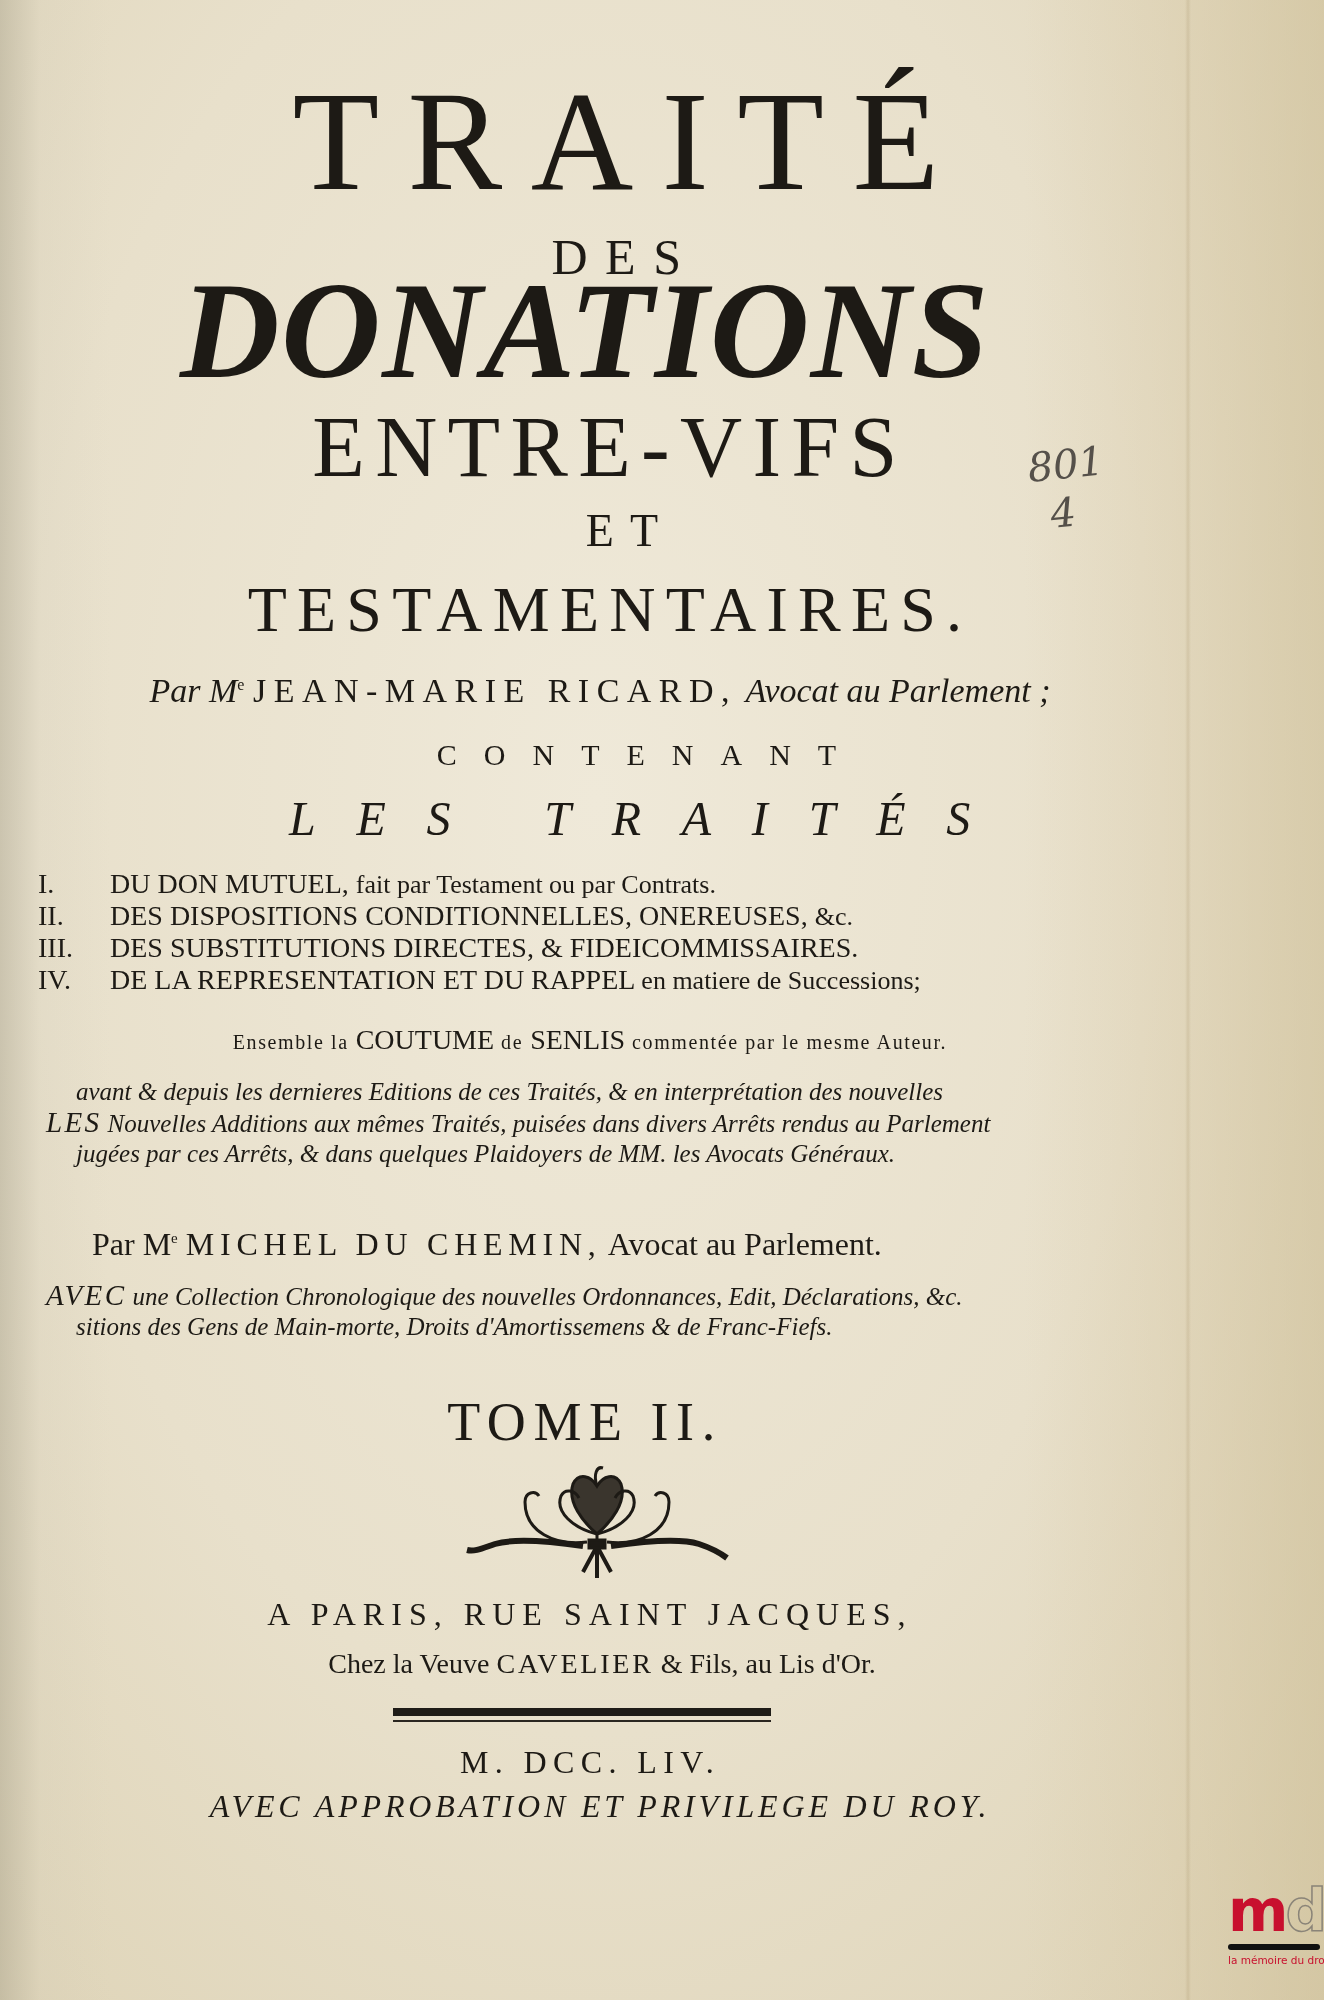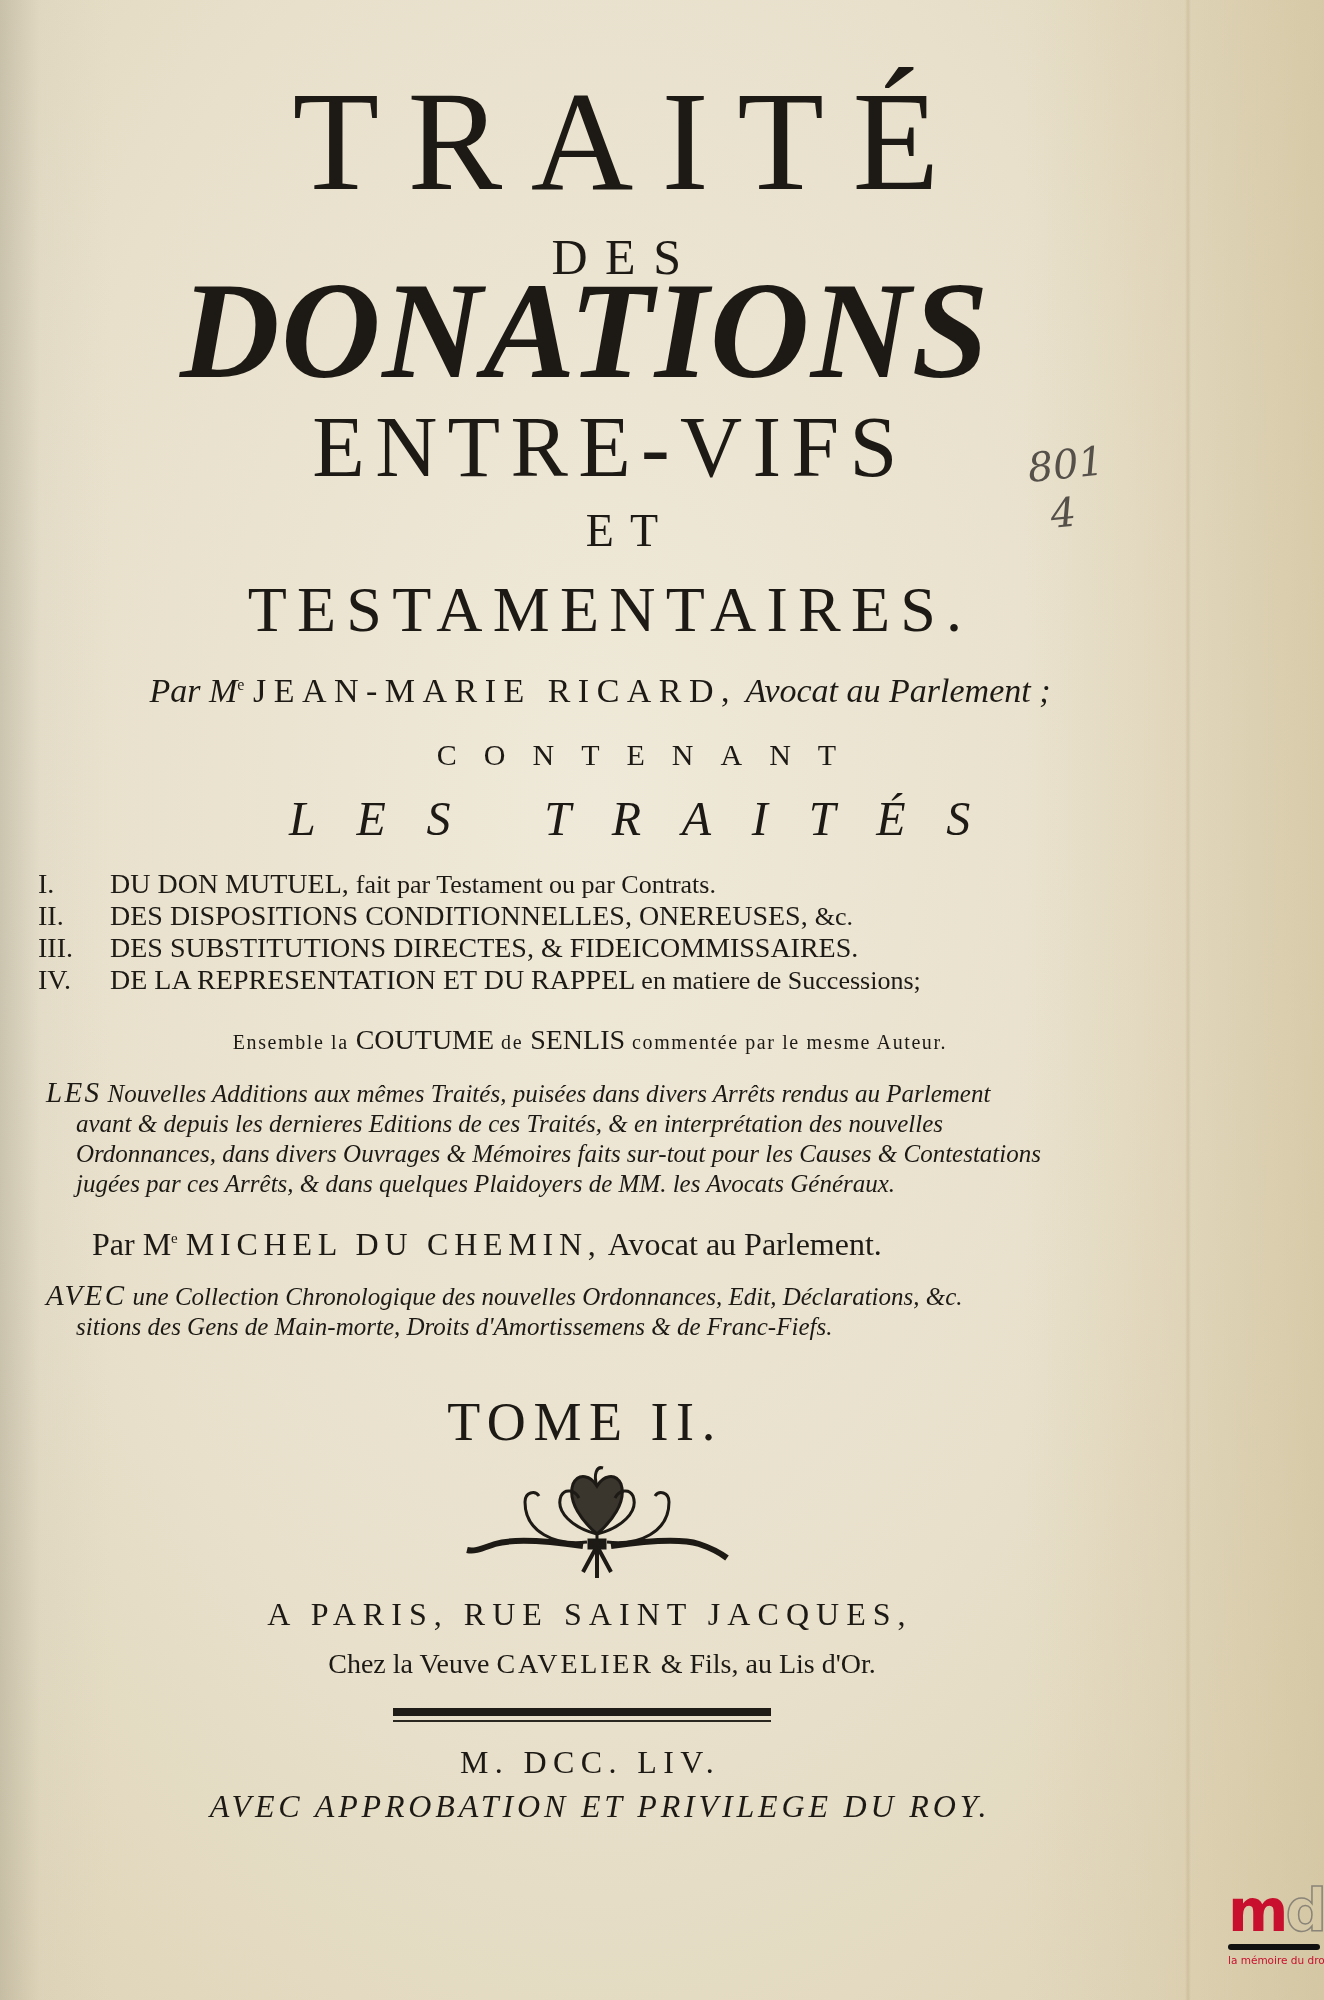--- a/index.html
+++ b/index.html
@@ -125,23 +125,22 @@
 
 <div class="line" id="ensemble">
   <span class="sc">Ensemble la</span>
   <span>COUTUME</span>
   <span class="sc">de</span>
   <span>SENLIS</span>
   <span class="sc">commentée par le mesme Auteur.</span>
 </div>
 
 <div class="para" id="additions">
+  <span class="l indent">avant &amp; depuis les dernieres Editions de ces Traités, &amp; en interprétation des nouvelles</span>
   <span class="l"><span class="cap-lead">LES</span><span> Nouvelles Additions aux mêmes Traités, puisées dans divers Arrêts rendus au Parlement</span></span>
-  <span class="l indent">avant &amp; depuis les dernieres Editions de ces Traités, &amp; en interprétation des nouvelles</span>
-  <span class="l indent">Ordonnances, dans divers Ouvrages &amp; Mémoires faits sur-tout pour les Causes &amp; Contestations</span>
   <span class="l indent">jugées par ces Arrêts, &amp; dans quelques Plaidoyers de MM. les Avocats Généraux.</span>
 </div>
 
 <div class="line" id="author2">
   <span>Par M</span><sup style="font-size:15px">e</sup>
   <span class="name">MICHEL DU CHEMIN,</span>
   <span>Avocat au Parlement.</span>
 </div>
 
 <div class="para" id="avec">

